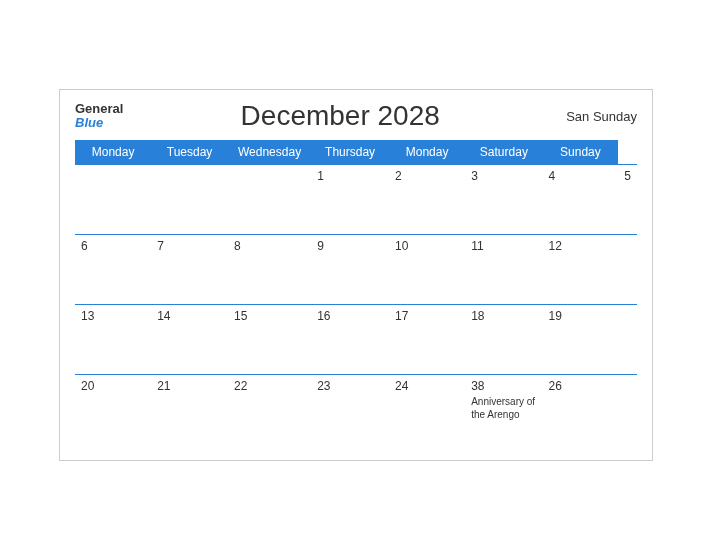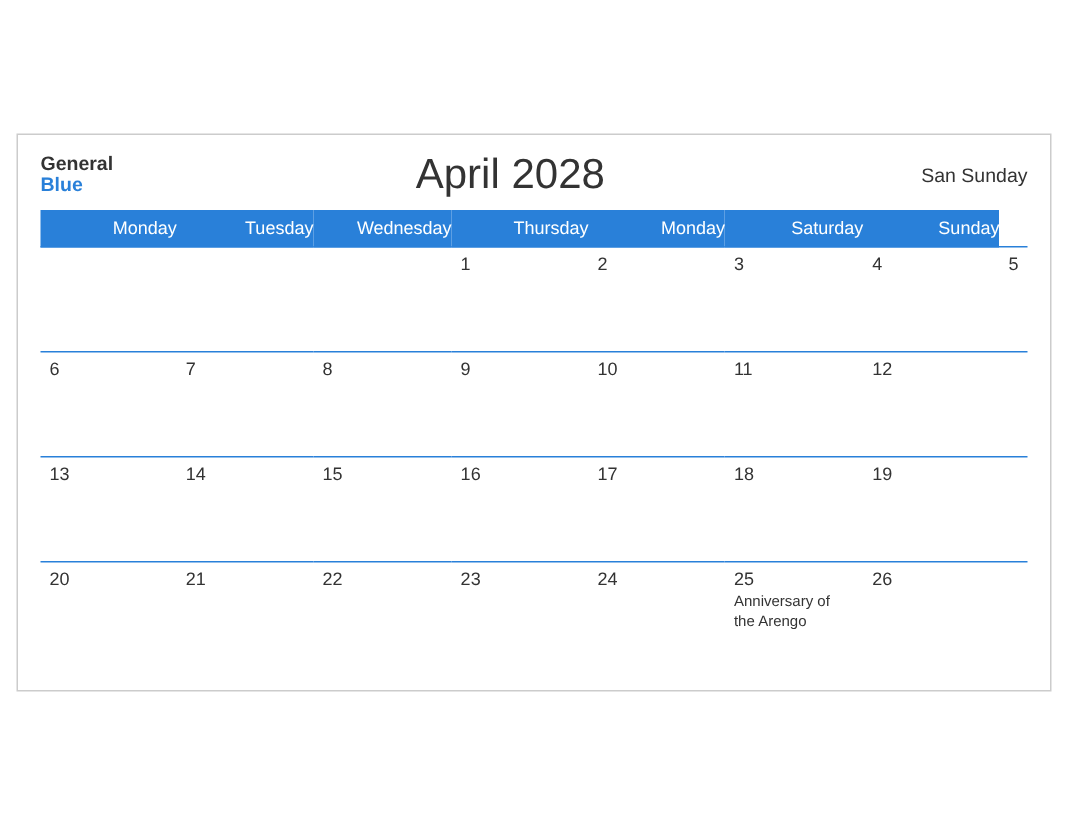--- a/index.html
+++ b/index.html
@@ -6,21 +6,21 @@
     body {
       font-family: Arial, sans-serif;
       background: #fff;
       width: 712px;
       height: 550px;
       display: flex;
       align-items: center;
       justify-content: center;
     }
     .calendar-container {
-      width: 690px;
+      width: 594px;
       background: #fff;
       border: 1px solid #ccc;
       padding: 10px 15px 15px 15px;
     }
     .header {
       display: flex;
       align-items: center;
       justify-content: space-between;
       margin-bottom: 8px;
     }
@@ -32,20 +32,21 @@
     }
     .logo-general {
       font-size: 13px;
       font-weight: bold;
       color: #333;
     }
     .logo-blue {
       font-size: 13px;
       font-weight: bold;
       color: #2980d9;
+      font-style: italic;
     }
     .title {
       font-size: 28px;
       font-weight: normal;
       color: #333;
       text-align: center;
       flex: 1;
     }
     .country {
       font-size: 13px;
@@ -57,22 +58,22 @@
       width: 100%;
       border-collapse: collapse;
     }
     .calendar-table thead tr {
       background-color: #2980d9;
     }
     .calendar-table thead th {
       color: #fff;
       font-size: 12px;
       font-weight: normal;
-      padding: 5px 0;
-      text-align: right;
+      padding: 5px 10px;
+      text-align: center;
       border: none;
     }
     .calendar-table tbody tr {
       border-top: 1.5px solid #2980d9;
     }
     .calendar-table tbody td {
       vertical-align: top;
       padding: 4px 6px 20px 6px;
       font-size: 12px;
       color: #333;
@@ -93,21 +94,21 @@
   </style>
 </head>
 <body>
 
 <div class="calendar-container">
   <div class="header">
     <div class="logo">
       <span class="logo-general">General</span>
       <span class="logo-blue">Blue</span>
     </div>
-    <div class="title">April 2028</div>
+    <div class="title">December 2028</div>
     <div class="country">San Sunday</div>
   </div>
 
   <table class="calendar-table">
     <thead>
       <tr>
         <th>Monday</th>
         <th>Tuesday</th>
         <th>Wednesday</th>
         <th>Thursday</th>
@@ -144,18 +145,18 @@
           <td><span class="day-number">17</span></td>
           <td><span class="day-number">18</span></td>
           <td><span class="day-number">19</span></td>
         </tr>
         <tr>
           <td><span class="day-number">20</span></td>
           <td><span class="day-number">21</span></td>
           <td><span class="day-number">22</span></td>
           <td><span class="day-number">23</span></td>
           <td><span class="day-number">24</span></td>
-          <td><span class="day-number">25</span><div class="event-text">Anniversary of the Arengo</div></td>
+          <td><span class="day-number">38</span><div class="event-text">Anniversary of the Arengo</div></td>
           <td><span class="day-number">26</span></td>
         </tr>
       </tbody>
   </table>
 </div>
 
 </body></html>

